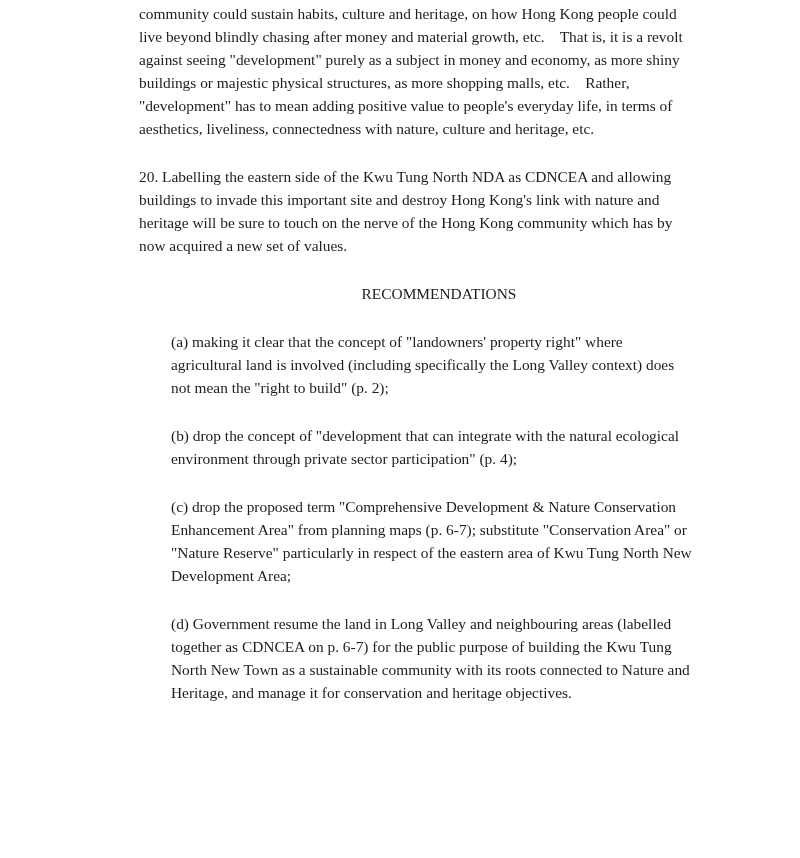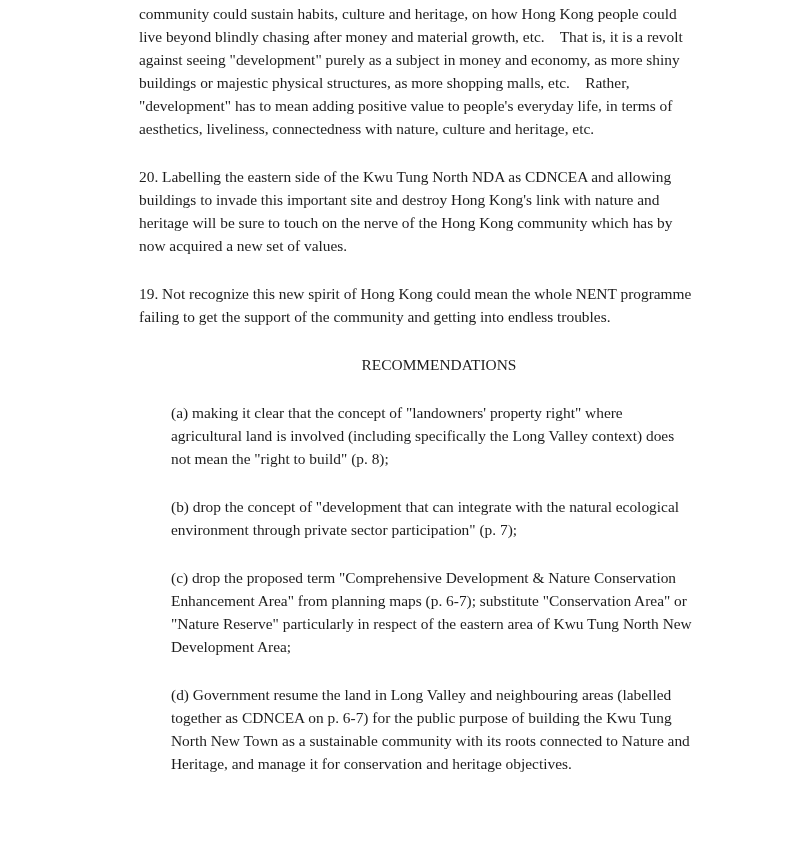--- a/index.html
+++ b/index.html
@@ -44,32 +44,30 @@
 against seeing "development" purely as a subject in money and economy, as more shiny
 buildings or majestic physical structures, as more shopping malls, etc.    Rather,
 "development" has to mean adding positive value to people's everyday life, in terms of
 aesthetics, liveliness, connectedness with nature, culture and heritage, etc.</p>
 
   <p class="para">20. Labelling the eastern side of the Kwu Tung North NDA as CDNCEA and allowing
 buildings to invade this important site and destroy Hong Kong's link with nature and
 heritage will be sure to touch on the nerve of the Hong Kong community which has by
 now acquired a new set of values.</p>
 
-  <p class="para">19. Not recognize this new spirit of Hong Kong could mean the whole NENT programme
-failing to get the support of the community and getting into endless troubles.</p>
 
   <p class="heading">RECOMMENDATIONS</p>
 
 
   <p class="para indent">(a) making it clear that the concept of "landowners' property right" where
 agricultural land is involved (including specifically the Long Valley context) does
-not mean the "right to build" (p. 8);</p>
+not mean the "right to build" (p. 2);</p>
 
   <p class="para indent">(b) drop the concept of "development that can integrate with the natural ecological
-environment through private sector participation" (p. 7);</p>
+environment through private sector participation" (p. 4);</p>
 
   <p class="para indent">(c) drop the proposed term "Comprehensive Development &amp; Nature Conservation
 Enhancement Area" from planning maps (p. 6-7); substitute "Conservation Area" or
 "Nature Reserve" particularly in respect of the eastern area of Kwu Tung North New
 Development Area;</p>
 
   <p class="para indent">(d) Government resume the land in Long Valley and neighbouring areas (labelled
 together as CDNCEA on p. 6-7) for the public purpose of building the Kwu Tung
 North New Town as a sustainable community with its roots connected to Nature and
 Heritage, and manage it for conservation and heritage objectives.</p>

